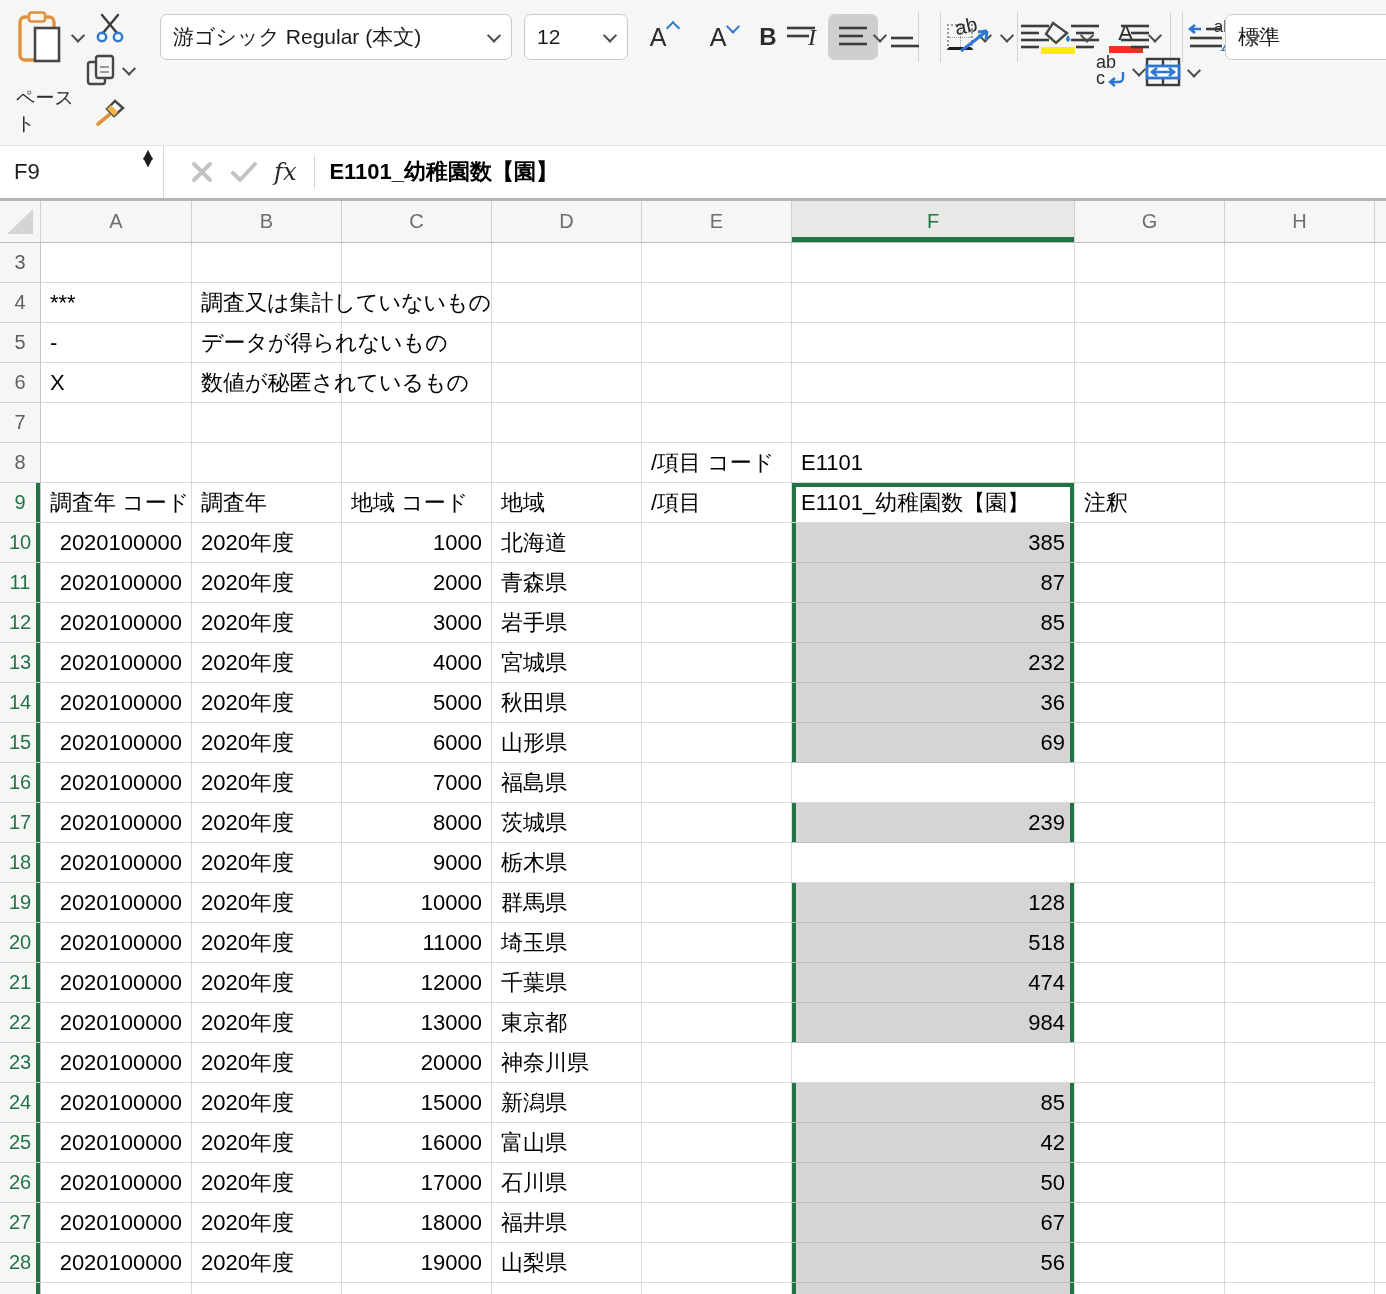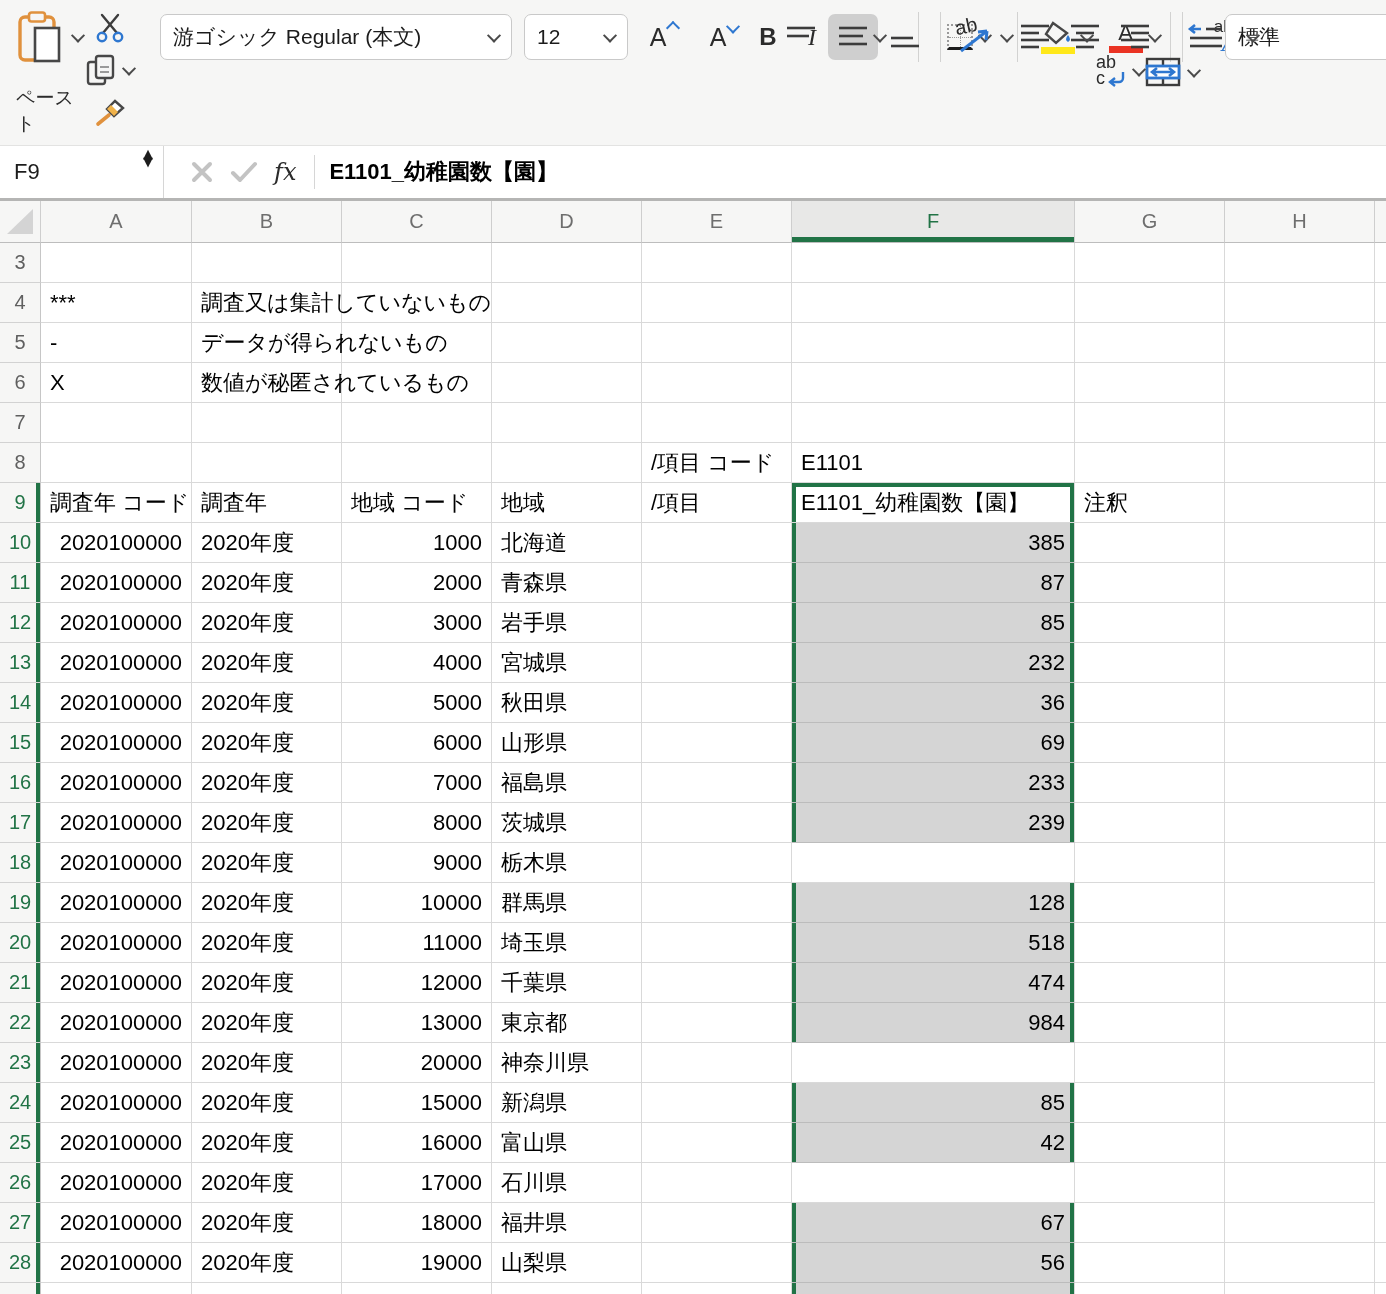--- a/index.html
+++ b/index.html
@@ -551,21 +551,20 @@
     <div class="cell c-h"></div>
     <div class="cell c-x"></div>
   </div>
       <div class="row in-sel">
     <div class="cell c-rowhdr">16</div>
     <div class="cell c-a num">2020100000</div>
     <div class="cell c-b">2020年度</div>
     <div class="cell c-c num">7000</div>
     <div class="cell c-d">福島県</div>
     <div class="cell c-e"></div>
-    <div class="cell c-f num">233</div>
     <div class="cell c-g"></div>
     <div class="cell c-h"></div>
     <div class="cell c-x"></div>
   </div>
       <div class="row in-sel">
     <div class="cell c-rowhdr">17</div>
     <div class="cell c-a num">2020100000</div>
     <div class="cell c-b">2020年度</div>
     <div class="cell c-c num">8000</div>
     <div class="cell c-d">茨城県</div>
@@ -669,20 +668,21 @@
     <div class="cell c-h"></div>
     <div class="cell c-x"></div>
   </div>
       <div class="row in-sel">
     <div class="cell c-rowhdr">26</div>
     <div class="cell c-a num">2020100000</div>
     <div class="cell c-b">2020年度</div>
     <div class="cell c-c num">17000</div>
     <div class="cell c-d">石川県</div>
     <div class="cell c-e"></div>
+    <div class="cell c-f num">50</div>
     <div class="cell c-g"></div>
     <div class="cell c-h"></div>
     <div class="cell c-x"></div>
   </div>
       <div class="row in-sel">
     <div class="cell c-rowhdr">27</div>
     <div class="cell c-a num">2020100000</div>
     <div class="cell c-b">2020年度</div>
     <div class="cell c-c num">18000</div>
     <div class="cell c-d">福井県</div>

